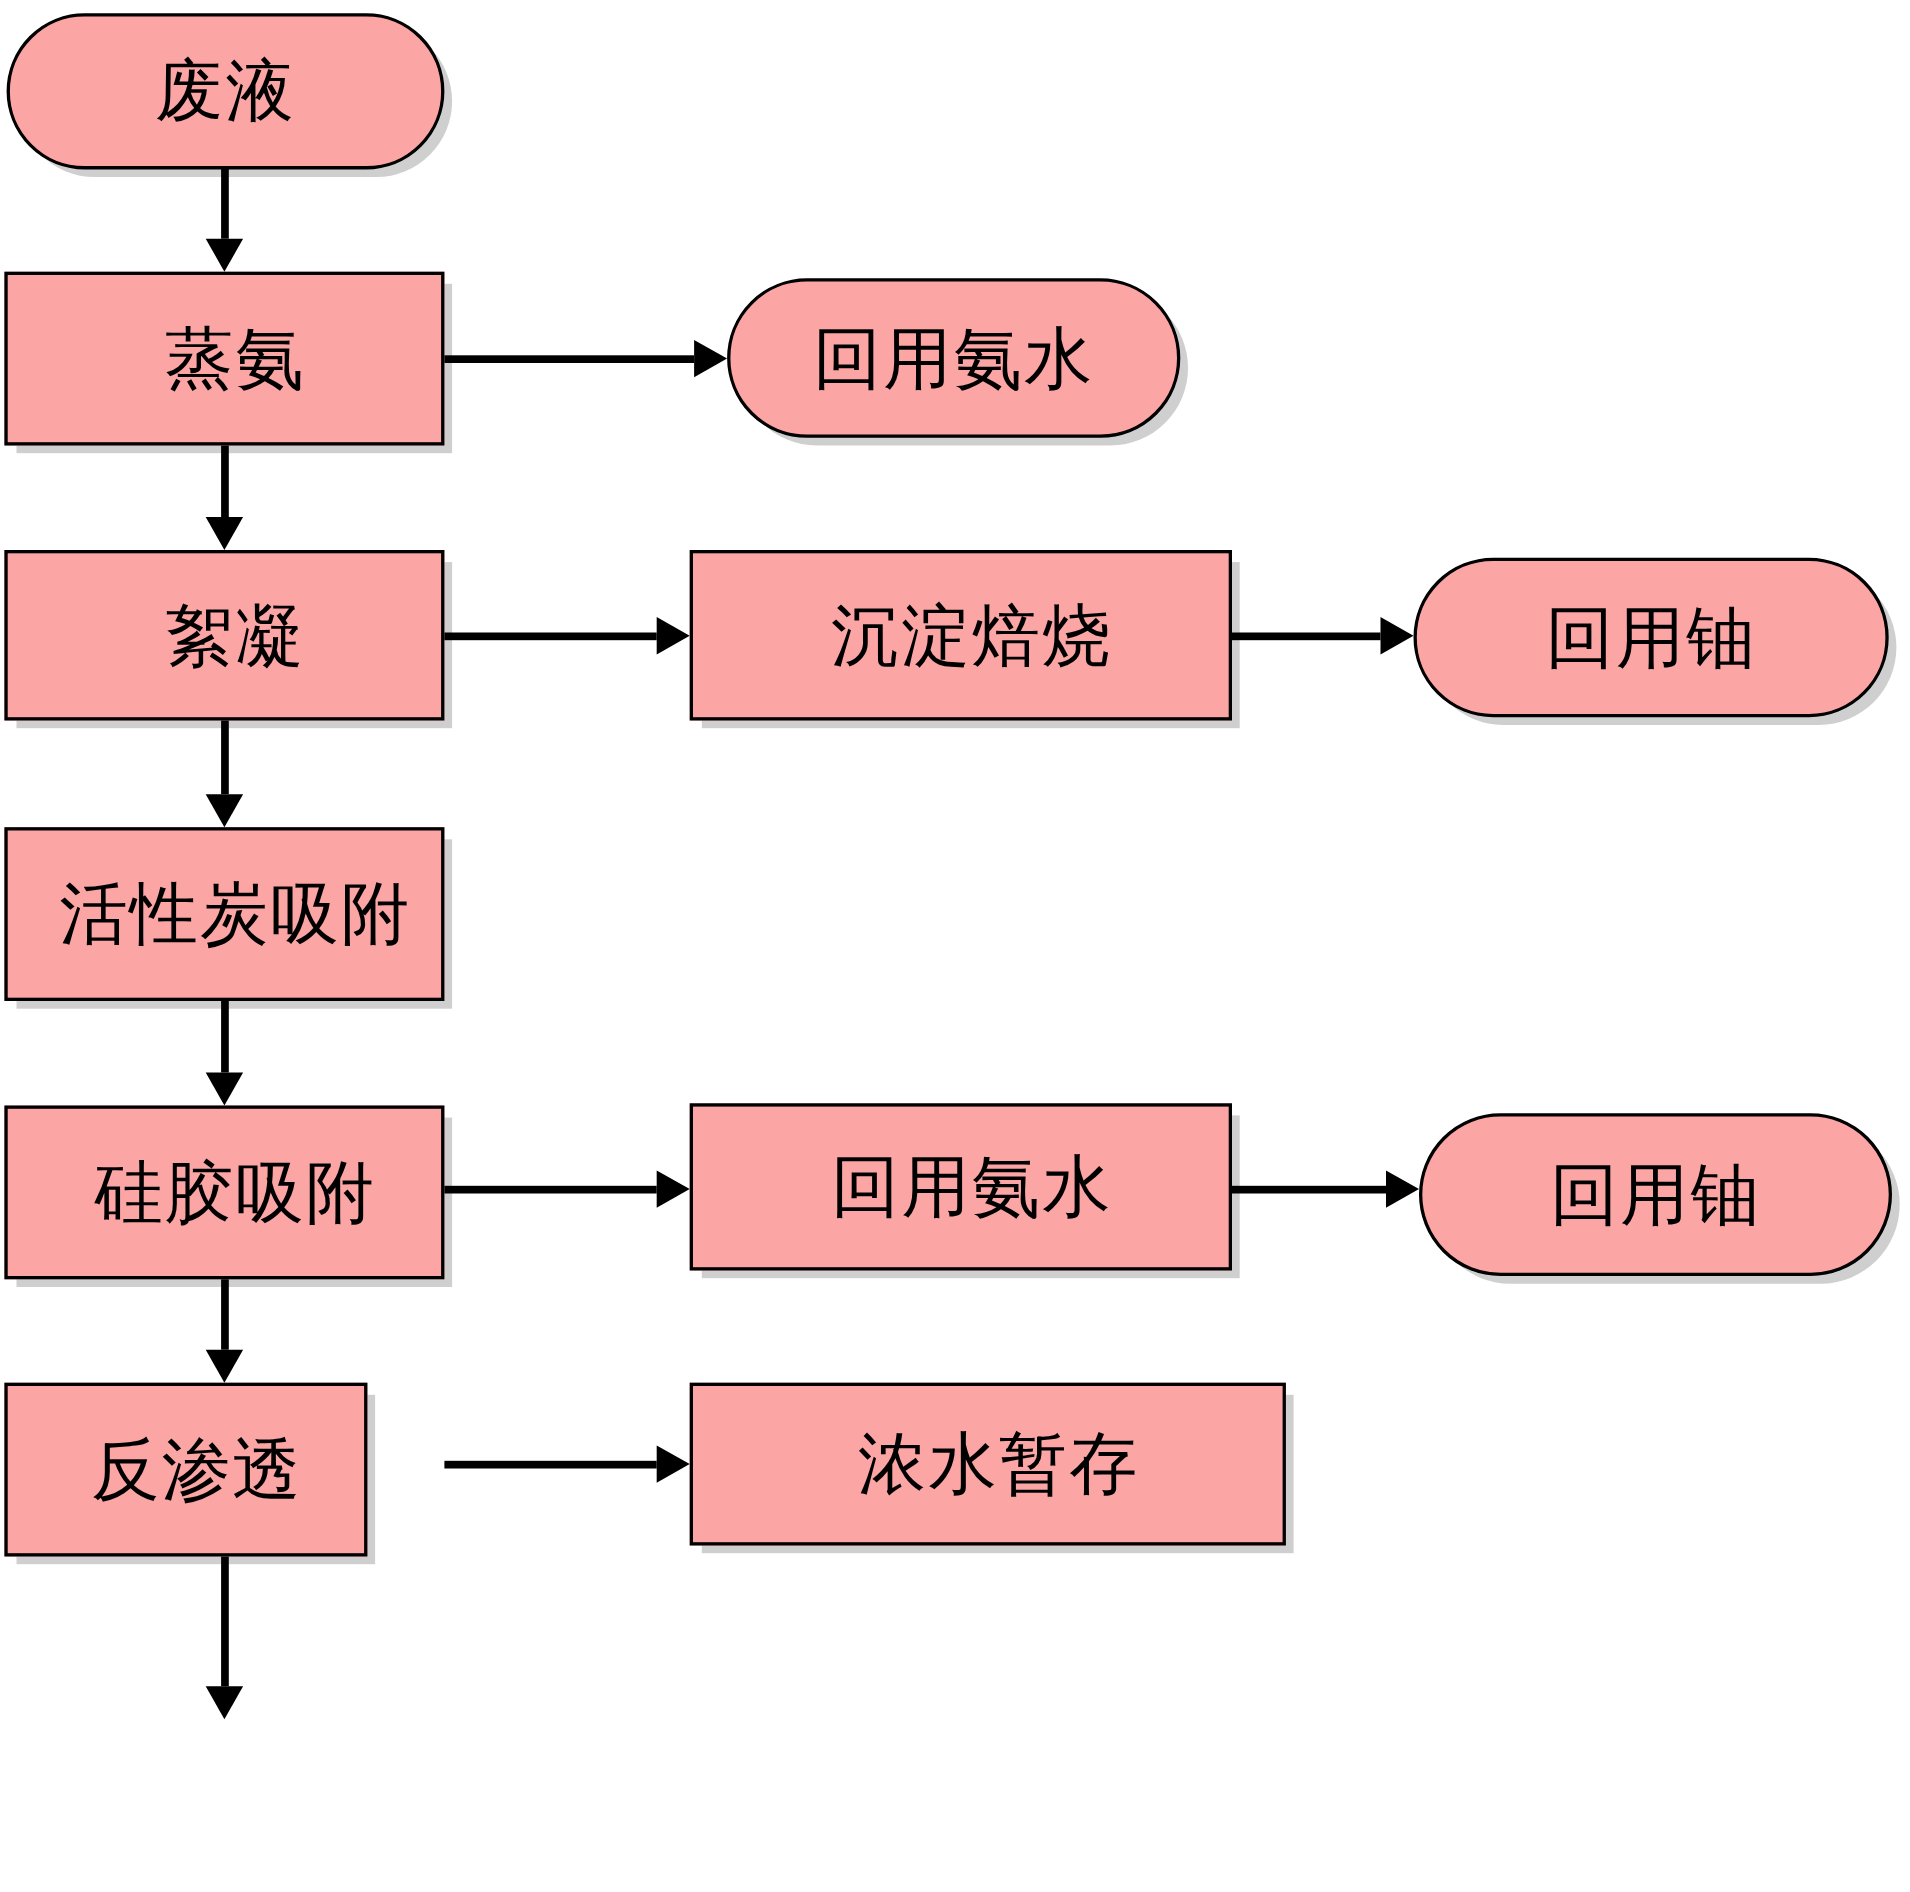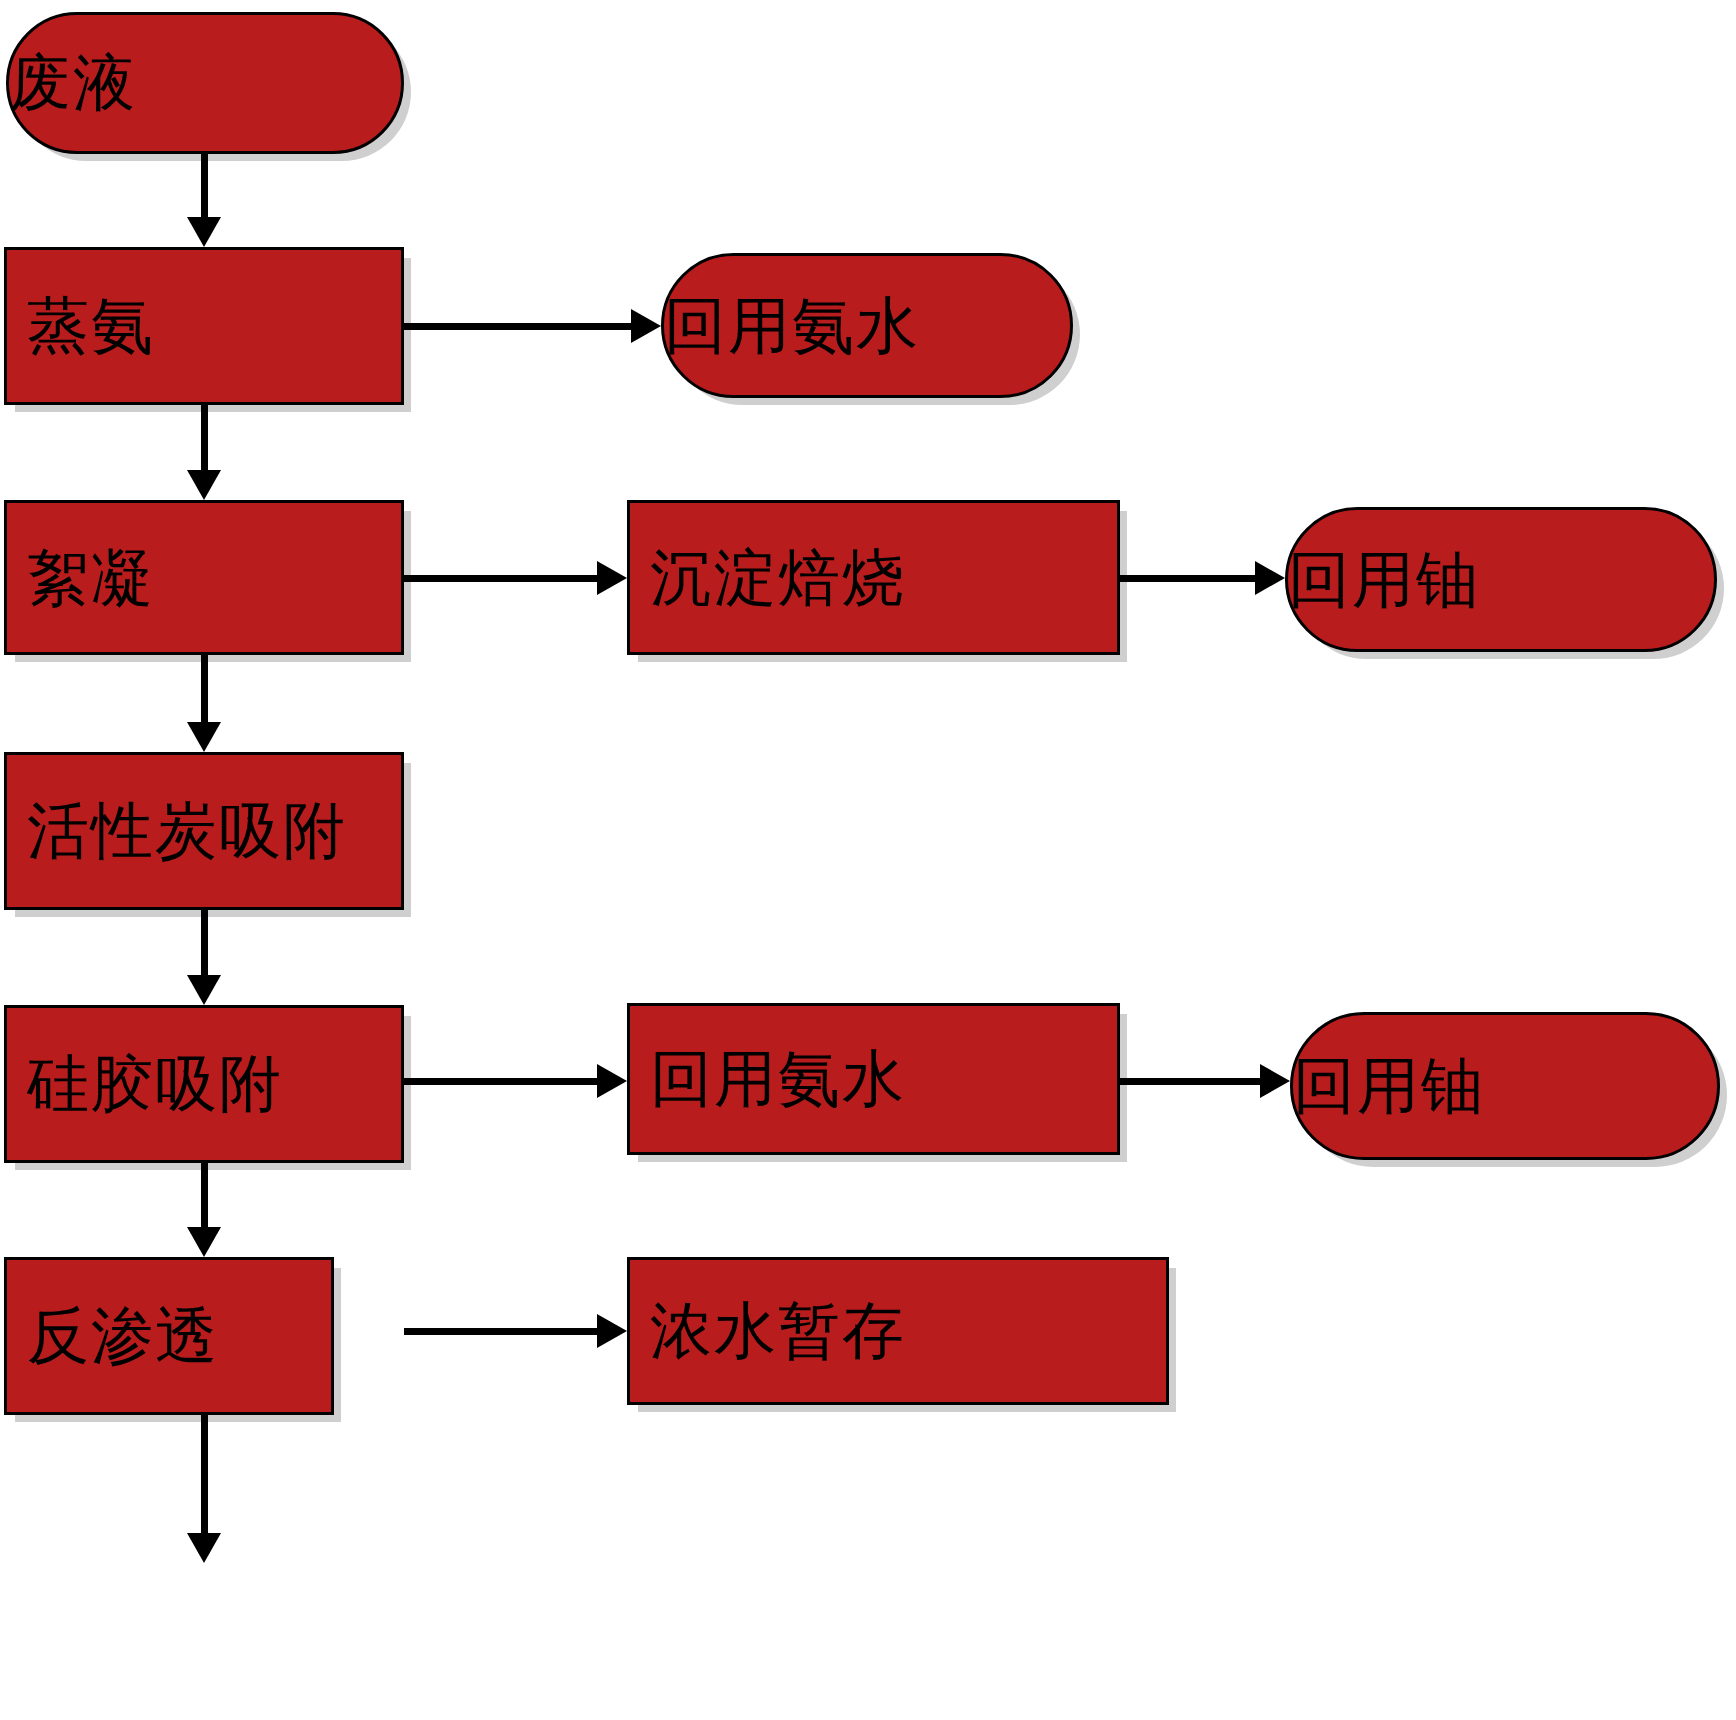--- a/index.html
+++ b/index.html
@@ -12,24 +12,24 @@
     width: 1736px;
     height: 1720px;
     background: #ffffff;
     font-family: "Liberation Serif", "DejaVu Serif", serif;
     overflow: hidden;
   }
   .node {
     position: absolute;
     box-sizing: border-box;
     border: 3px solid #000000;
-    background: #b91c1c;
+    background: #fca5a5;
     display: flex;
     align-items: center;
-    justify-content: flex-start;
+    justify-content: center;
     font-size: 62px;
     color: #000000;
     letter-spacing: 2px;
     box-shadow: 9px 9px 0 -2px #cfcfcf;
   }
   .stadium { border-radius: 80px; }
   .rect { border-radius: 0; padding-left: 20px; }
 
   
   .n-waste      { left: 6px;    top: 12px;   width: 398px; height: 142px; }

